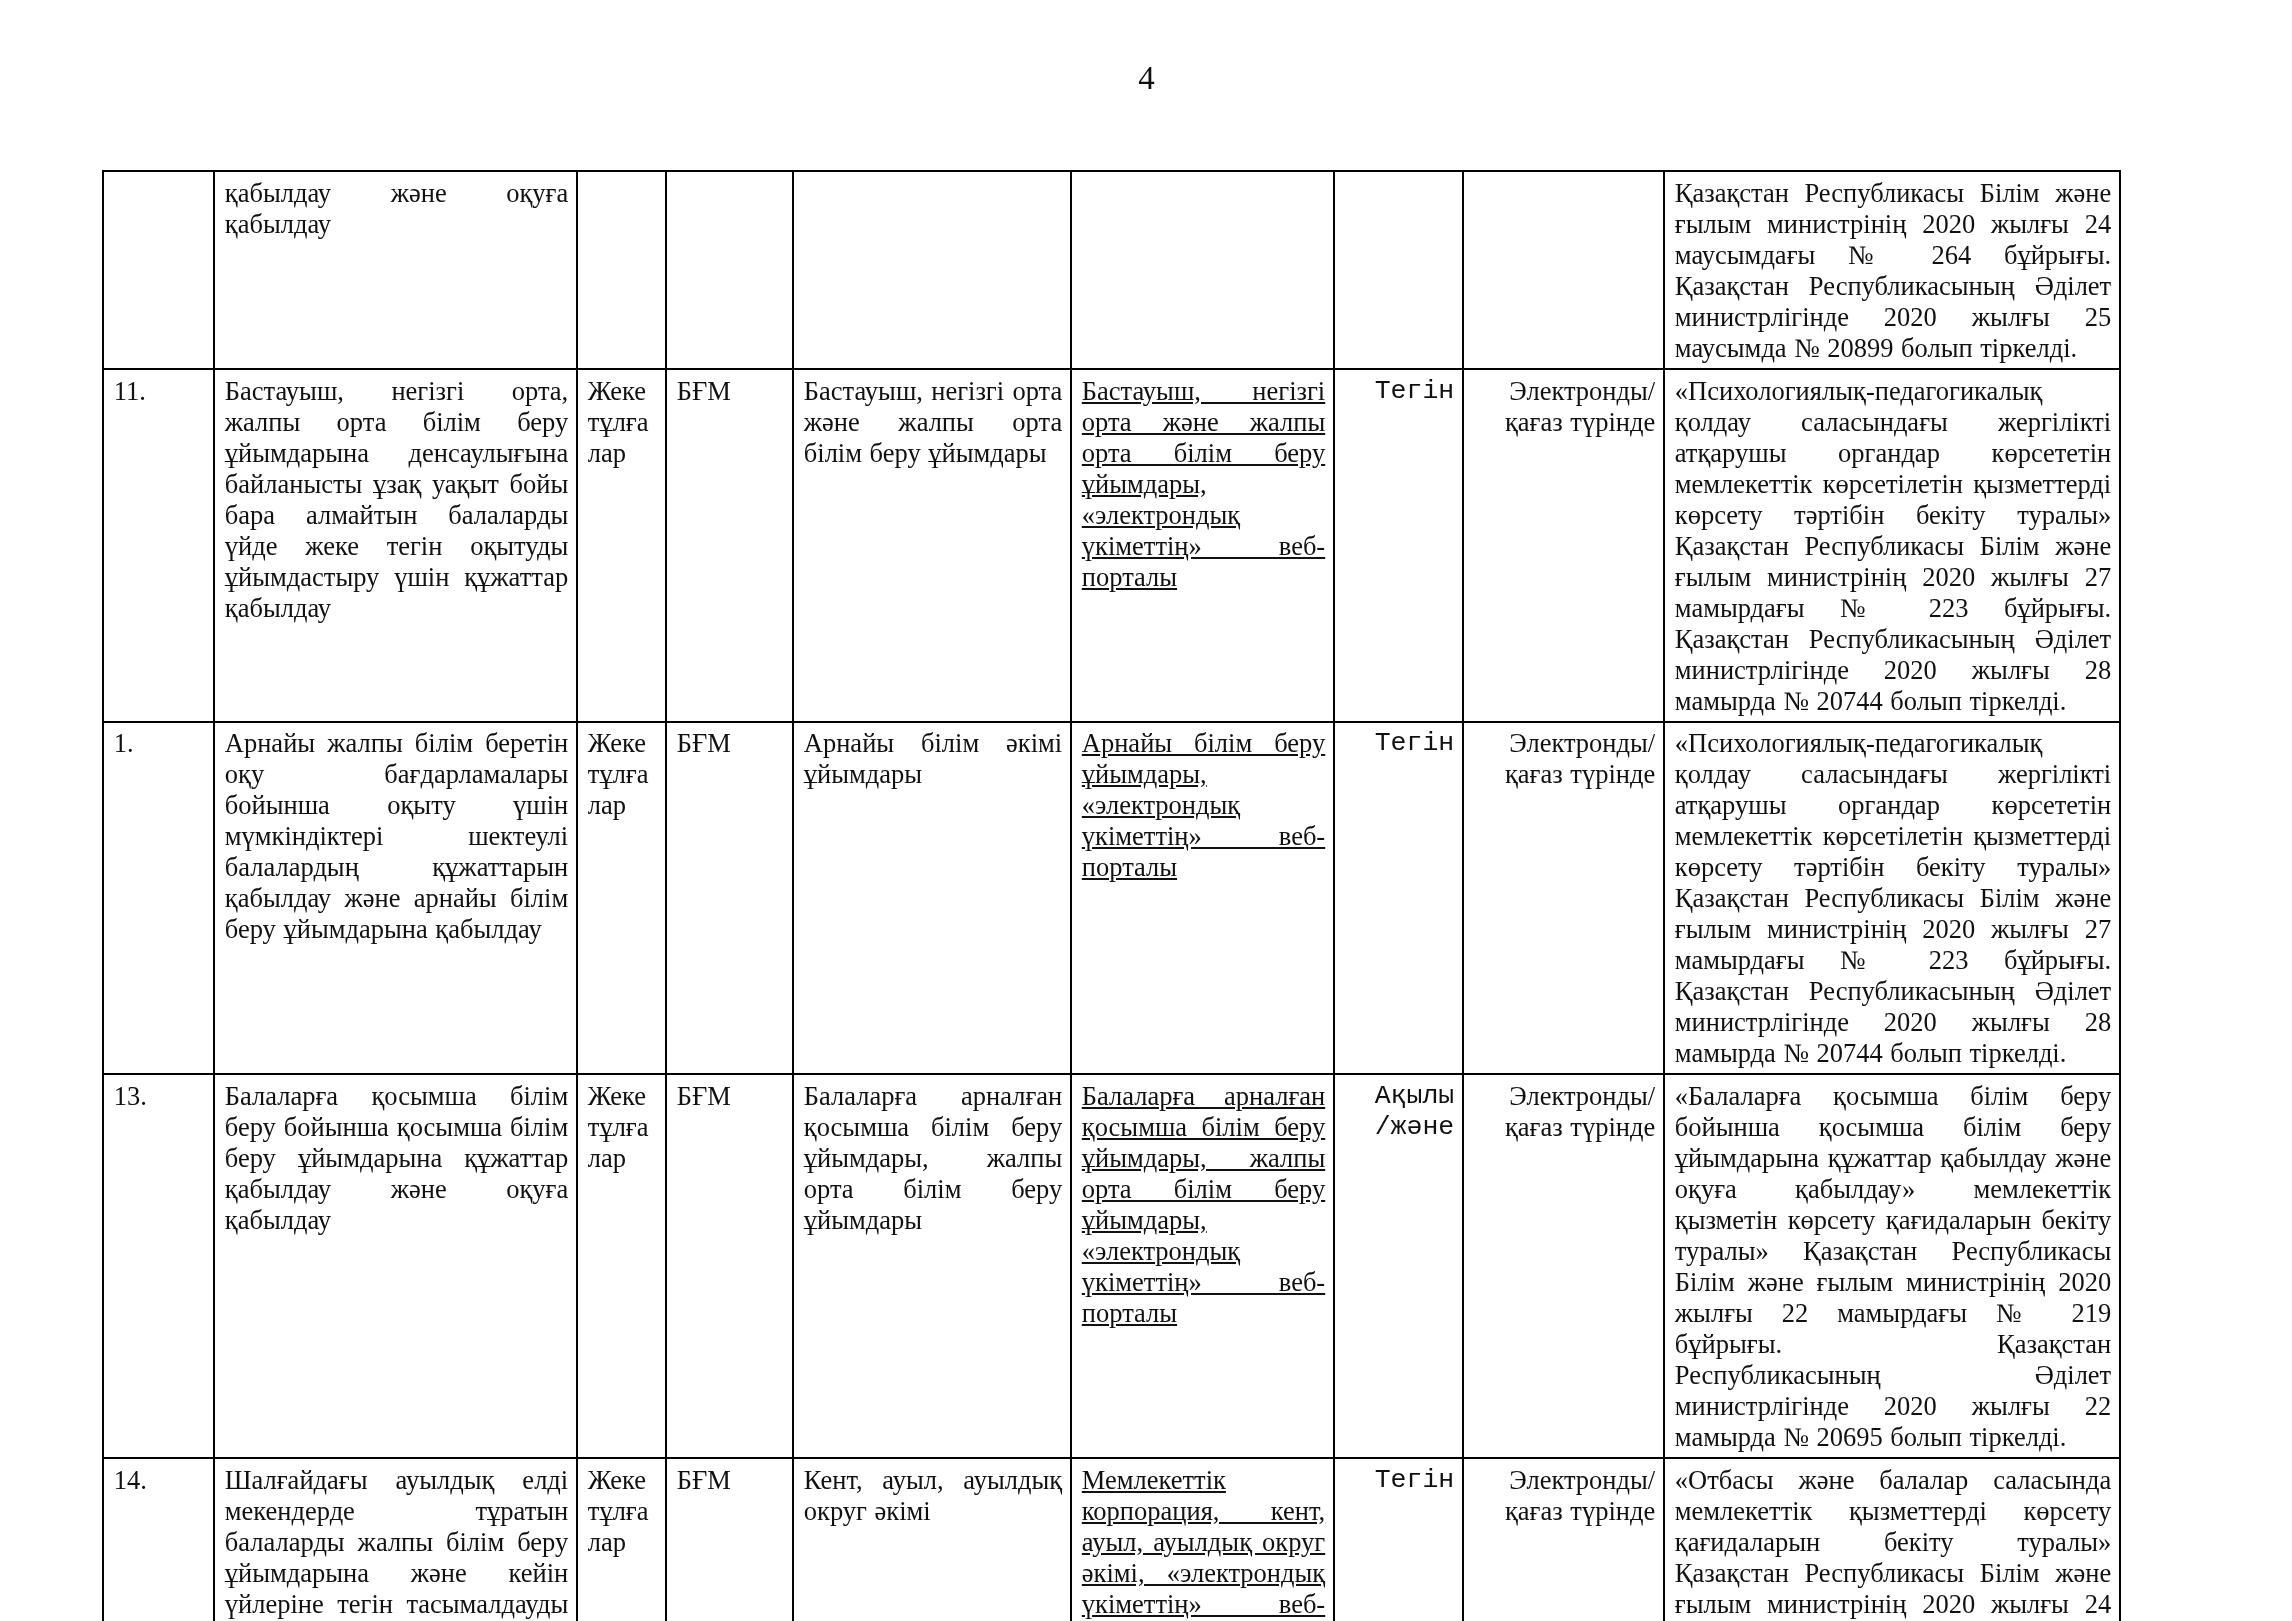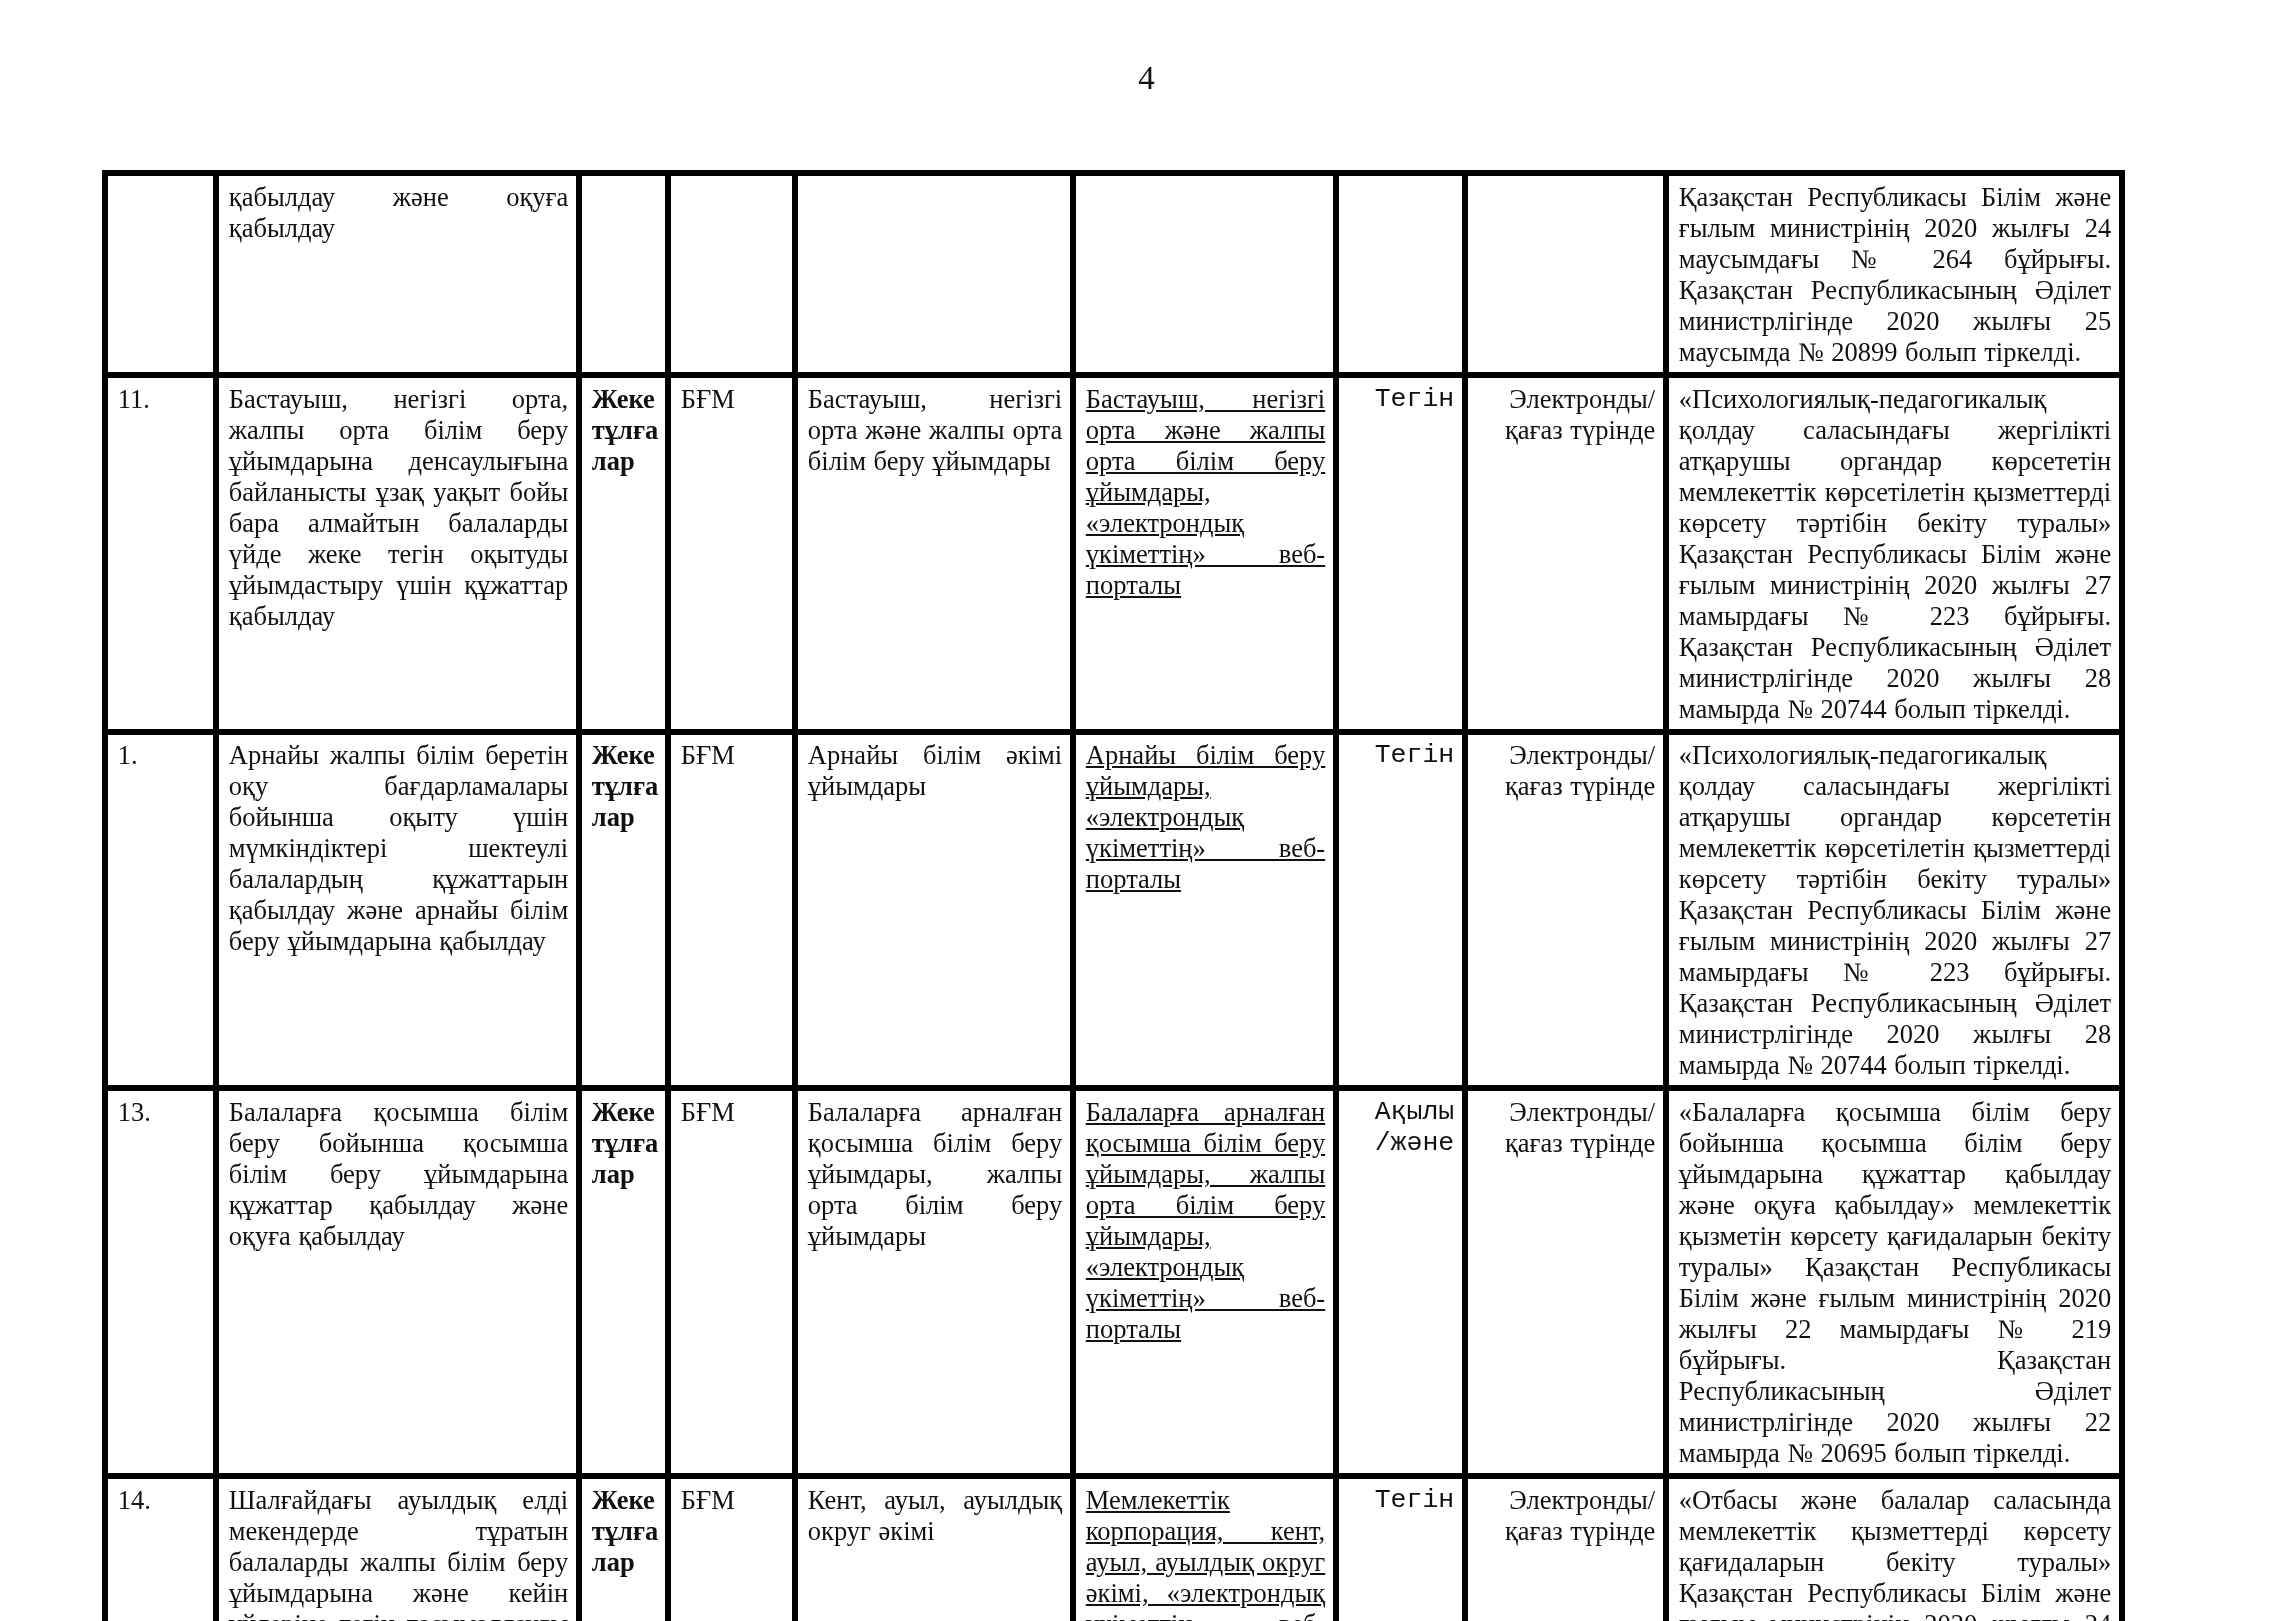--- a/index.html
+++ b/index.html
@@ -15,39 +15,39 @@
     text-align: center; font-size: 33px; line-height: 39px; color: #111111;
   }
   table.services {
     position: absolute; left: 102px; top: 170px;
     width: 2017px;
     border-collapse: collapse;
     table-layout: fixed;
     border: 2.9px solid #1c1c1c;
   }
   table.services td {
-    border: 6px solid #000000;
+    border: 2px solid #000000;
     vertical-align: top;
     font-size: 26.5px;
     line-height: 31px;
     padding: 5.9px 7.8px 3.9px 9.8px;
     word-spacing: 1px;
   }
   col.c1 { width: 111px; }
   col.c2 { width: 363px; }
   col.c3 { width: 89px;  }
   col.c4 { width: 127px; }
   col.c5 { width: 278px; }
   col.c6 { width: 263px; }
   col.c7 { width: 129px; }
   col.c8 { width: 201px; }
   col.c9 { width: 456px; }
   td.num     { text-align: left; padding-left: 43px; }
   td.service { text-align: justify; padding-left: 13.7px; padding-right: 9.8px; }
-  td.consumer{ text-align: left; padding-left: 9.8px; padding-right: 2px; font-weight: bold; }
+  td.consumer{ text-align: left; padding-left: 9.8px; padding-right: 2px; }
   td.authority{ text-align: left; padding-left: 7.8px; }
   td.provider{ text-align: justify; padding-left: 13.7px; padding-right: 7.8px; }
   td.place   { text-align: justify; padding-left: 11.8px; padding-right: 7.8px; text-decoration: underline; }
   td.fee     { text-align: right; padding-left: 3.9px; padding-right: 3.9px; font-family: Liberation Mono, monospace; }
   td.form    { text-align: right; padding-left: 15.7px; padding-right: 7.8px; }
   td.legal   { text-align: justify; padding-left: 14.7px; padding-right: 9.8px; }
   tr.row-cont { height: 161px; }
   tr.row-11   { height: 292px; margin-left: 26px; }
   tr.row-12   { height: 276px; }
   tr.row-13   { height: 312px; }

